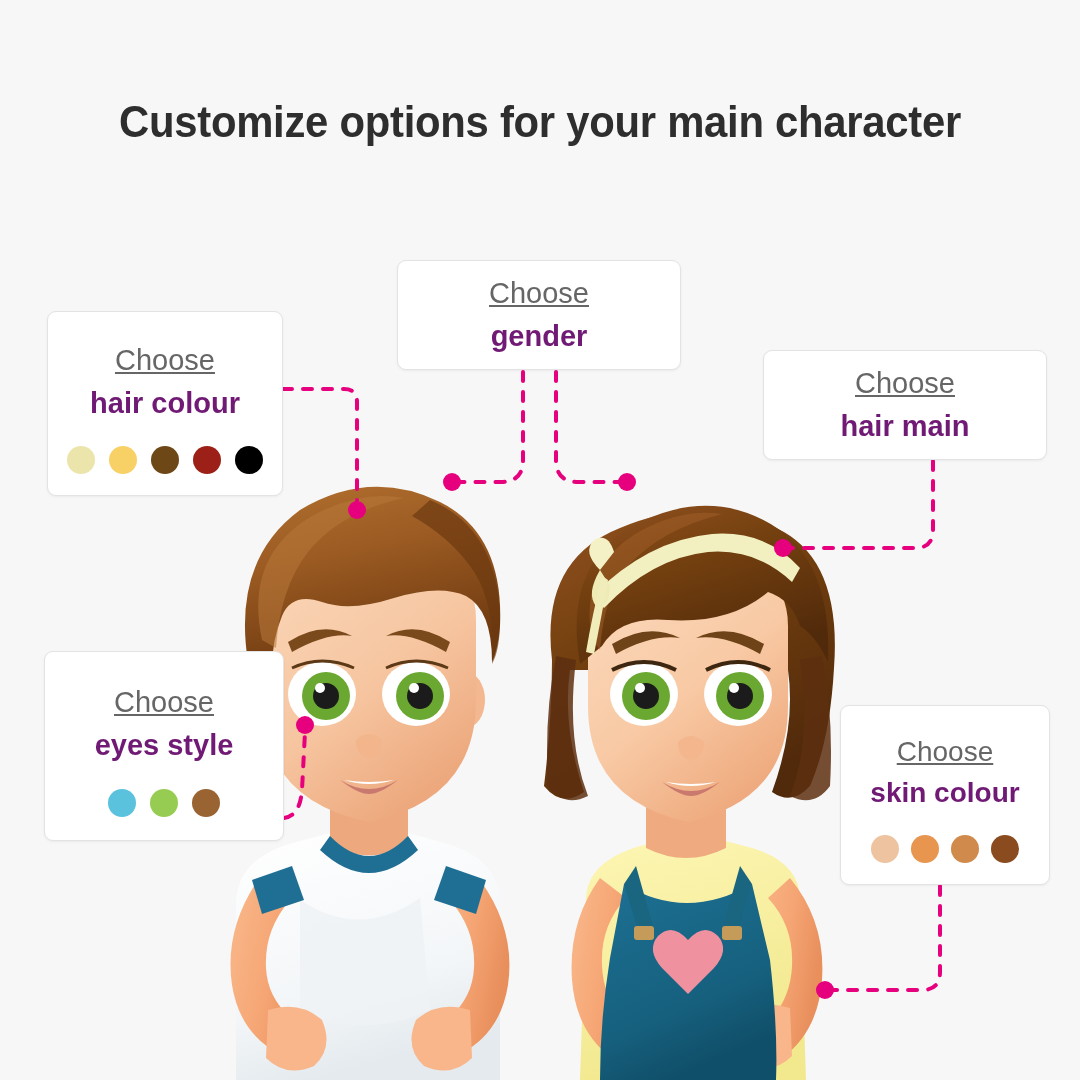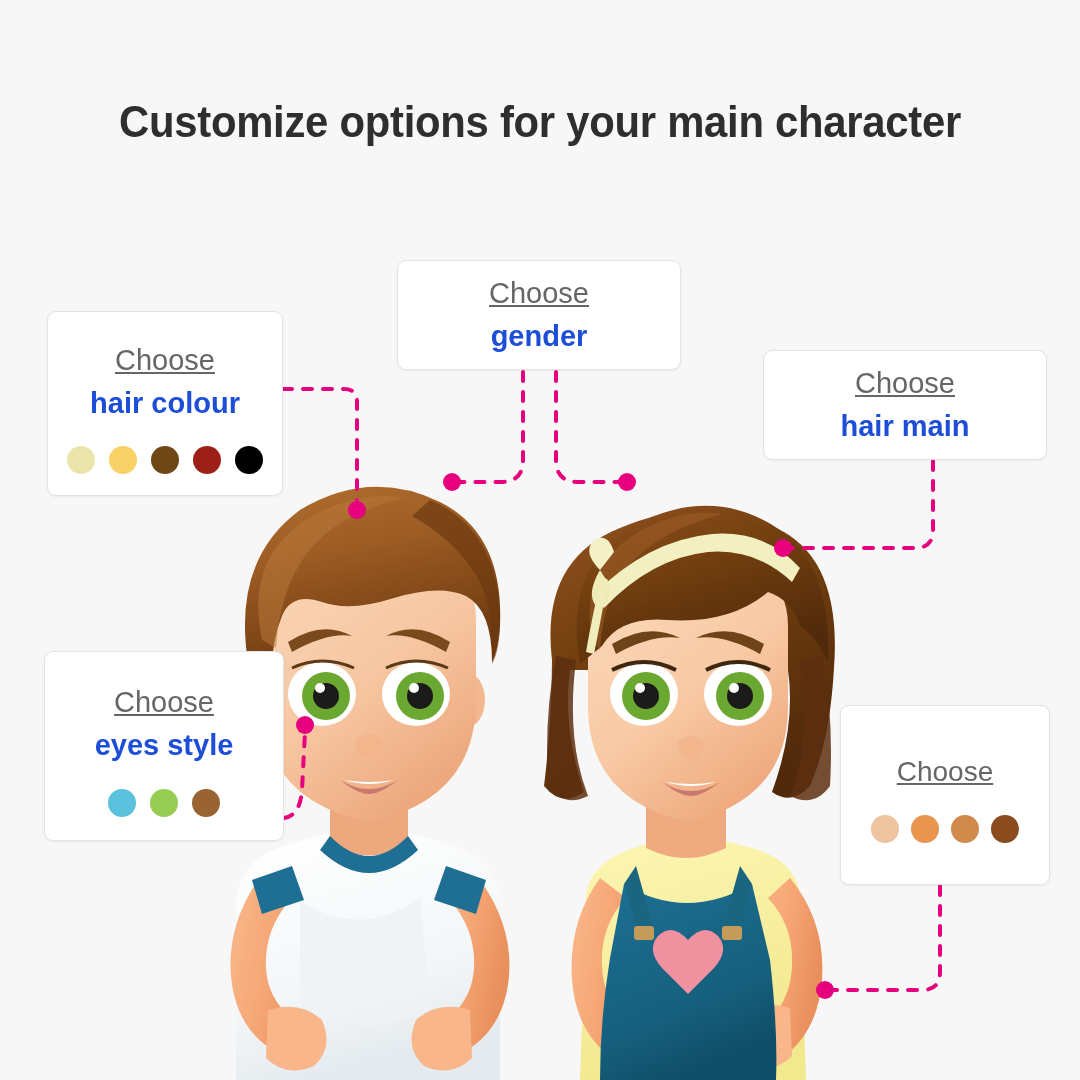--- a/index.html
+++ b/index.html
@@ -48,21 +48,21 @@
     justify-content: center;
   }
   .card-label {
     text-align: center;
     color: #666666;
     font-size: 29px;
     line-height: 1.47;
     font-family: "Liberation Sans", sans-serif;
   }
   .card-label .l1 { display: block; font-weight: normal; text-decoration: underline; }
-  .card-label .l2 { display: block; font-weight: bold; color: #1d4ed8; }
+  .card-label .l2 { display: block; font-weight: bold; color: #701a75; }
   .swatches { display: flex; gap: 14px; margin-top: 22px; }
   .swatch { width: 28px; height: 28px; border-radius: 50%; }
 
   
   #card-hair-colour  { left: 47px;  top: 311px; width: 236px; height: 185px; padding-top: 6px; }
   #card-gender       { left: 397px; top: 260px; width: 284px; height: 110px; }
   #card-hair-style   { left: 763px; top: 350px; width: 284px; height: 110px; }
   #card-eyes-colour  { left: 44px;  top: 651px; width: 240px; height: 190px; padding-top: 6px; }
   #card-skin-colour  { left: 840px; top: 705px; width: 210px; height: 180px; padding-top: 4px; }
   #card-skin-colour .card-label { font-size: 28px; }
@@ -282,20 +282,21 @@
     <div class="swatches">
       <span class="swatch" style="background: rgb(91, 194, 222);"></span>
       <span class="swatch" style="background: rgb(151, 204, 82);"></span>
       <span class="swatch" style="background: rgb(154, 99, 50);"></span>
     </div>
   </div>
 
   <div class="card" id="card-skin-colour">
     <div class="card-label">
       <span class="l1">Choose</span>
+      <span class="l2">skin colour</span>
     </div>
     <div class="swatches">
       <span class="swatch" style="background: rgb(237, 195, 160);"></span>
       <span class="swatch" style="background: rgb(232, 149, 79);"></span>
       <span class="swatch" style="background: rgb(208, 139, 76);"></span>
       <span class="swatch" style="background: rgb(138, 75, 30);"></span>
     </div>
   </div>
 
 </div>

